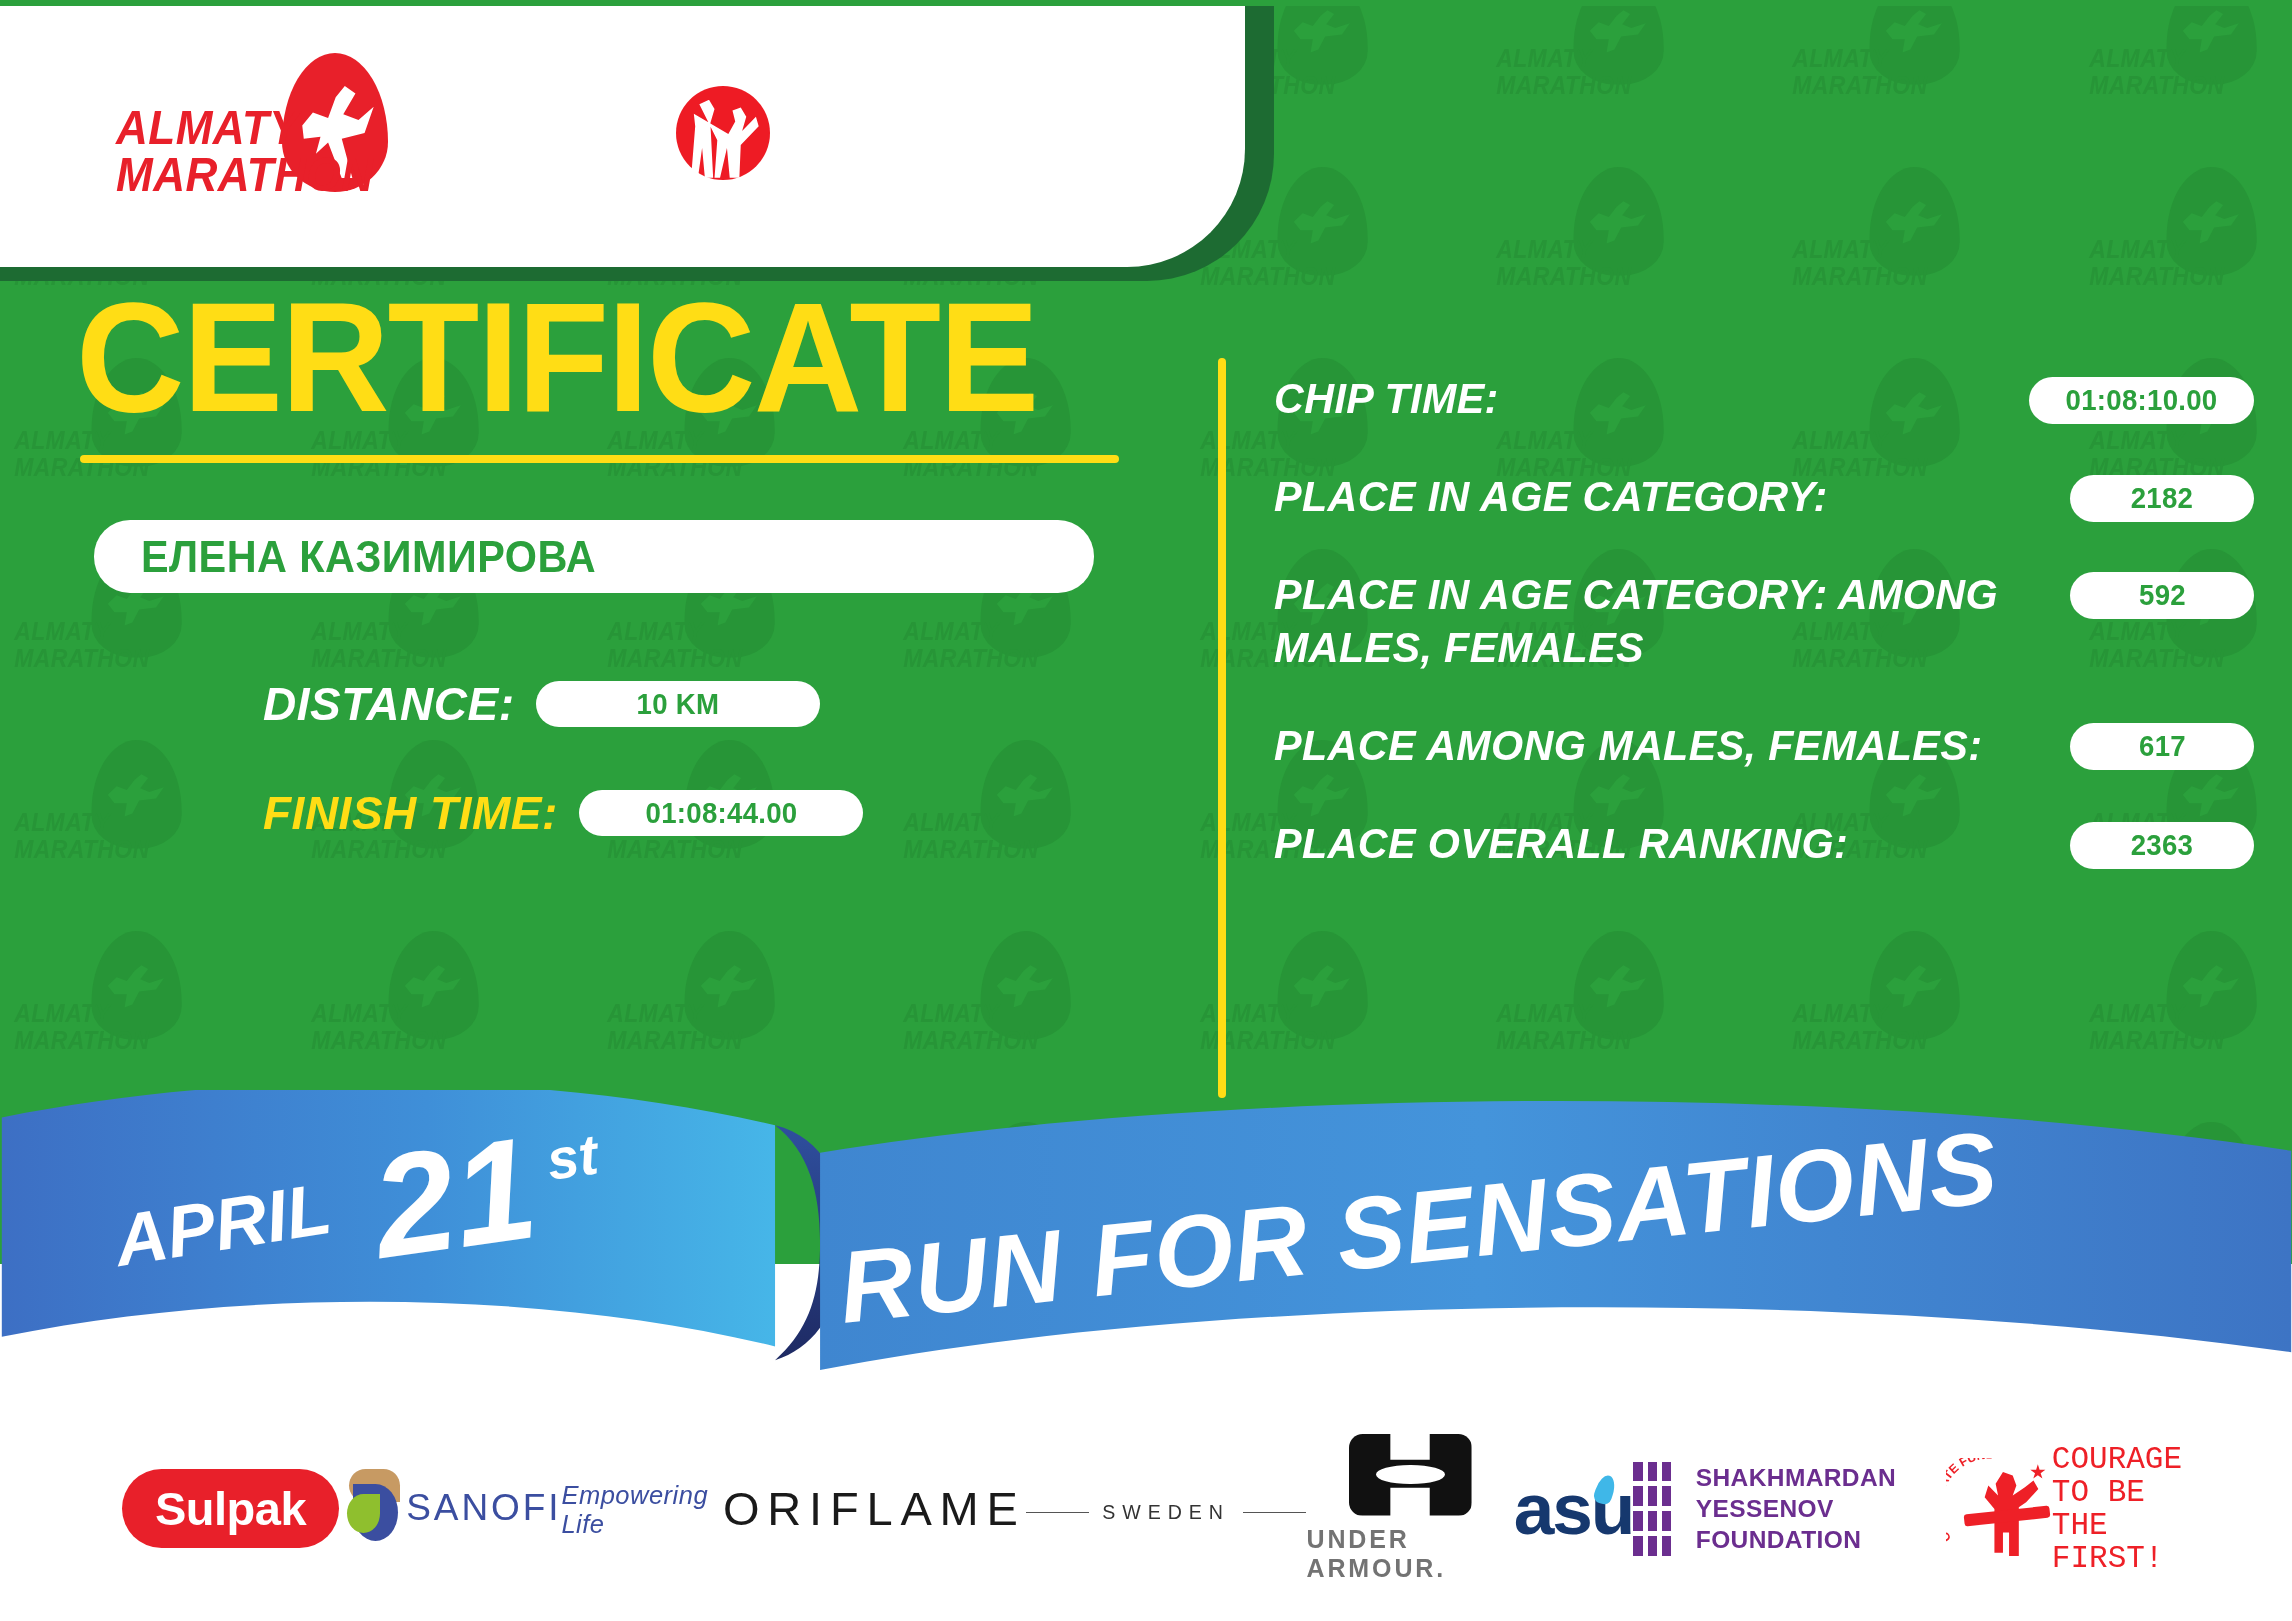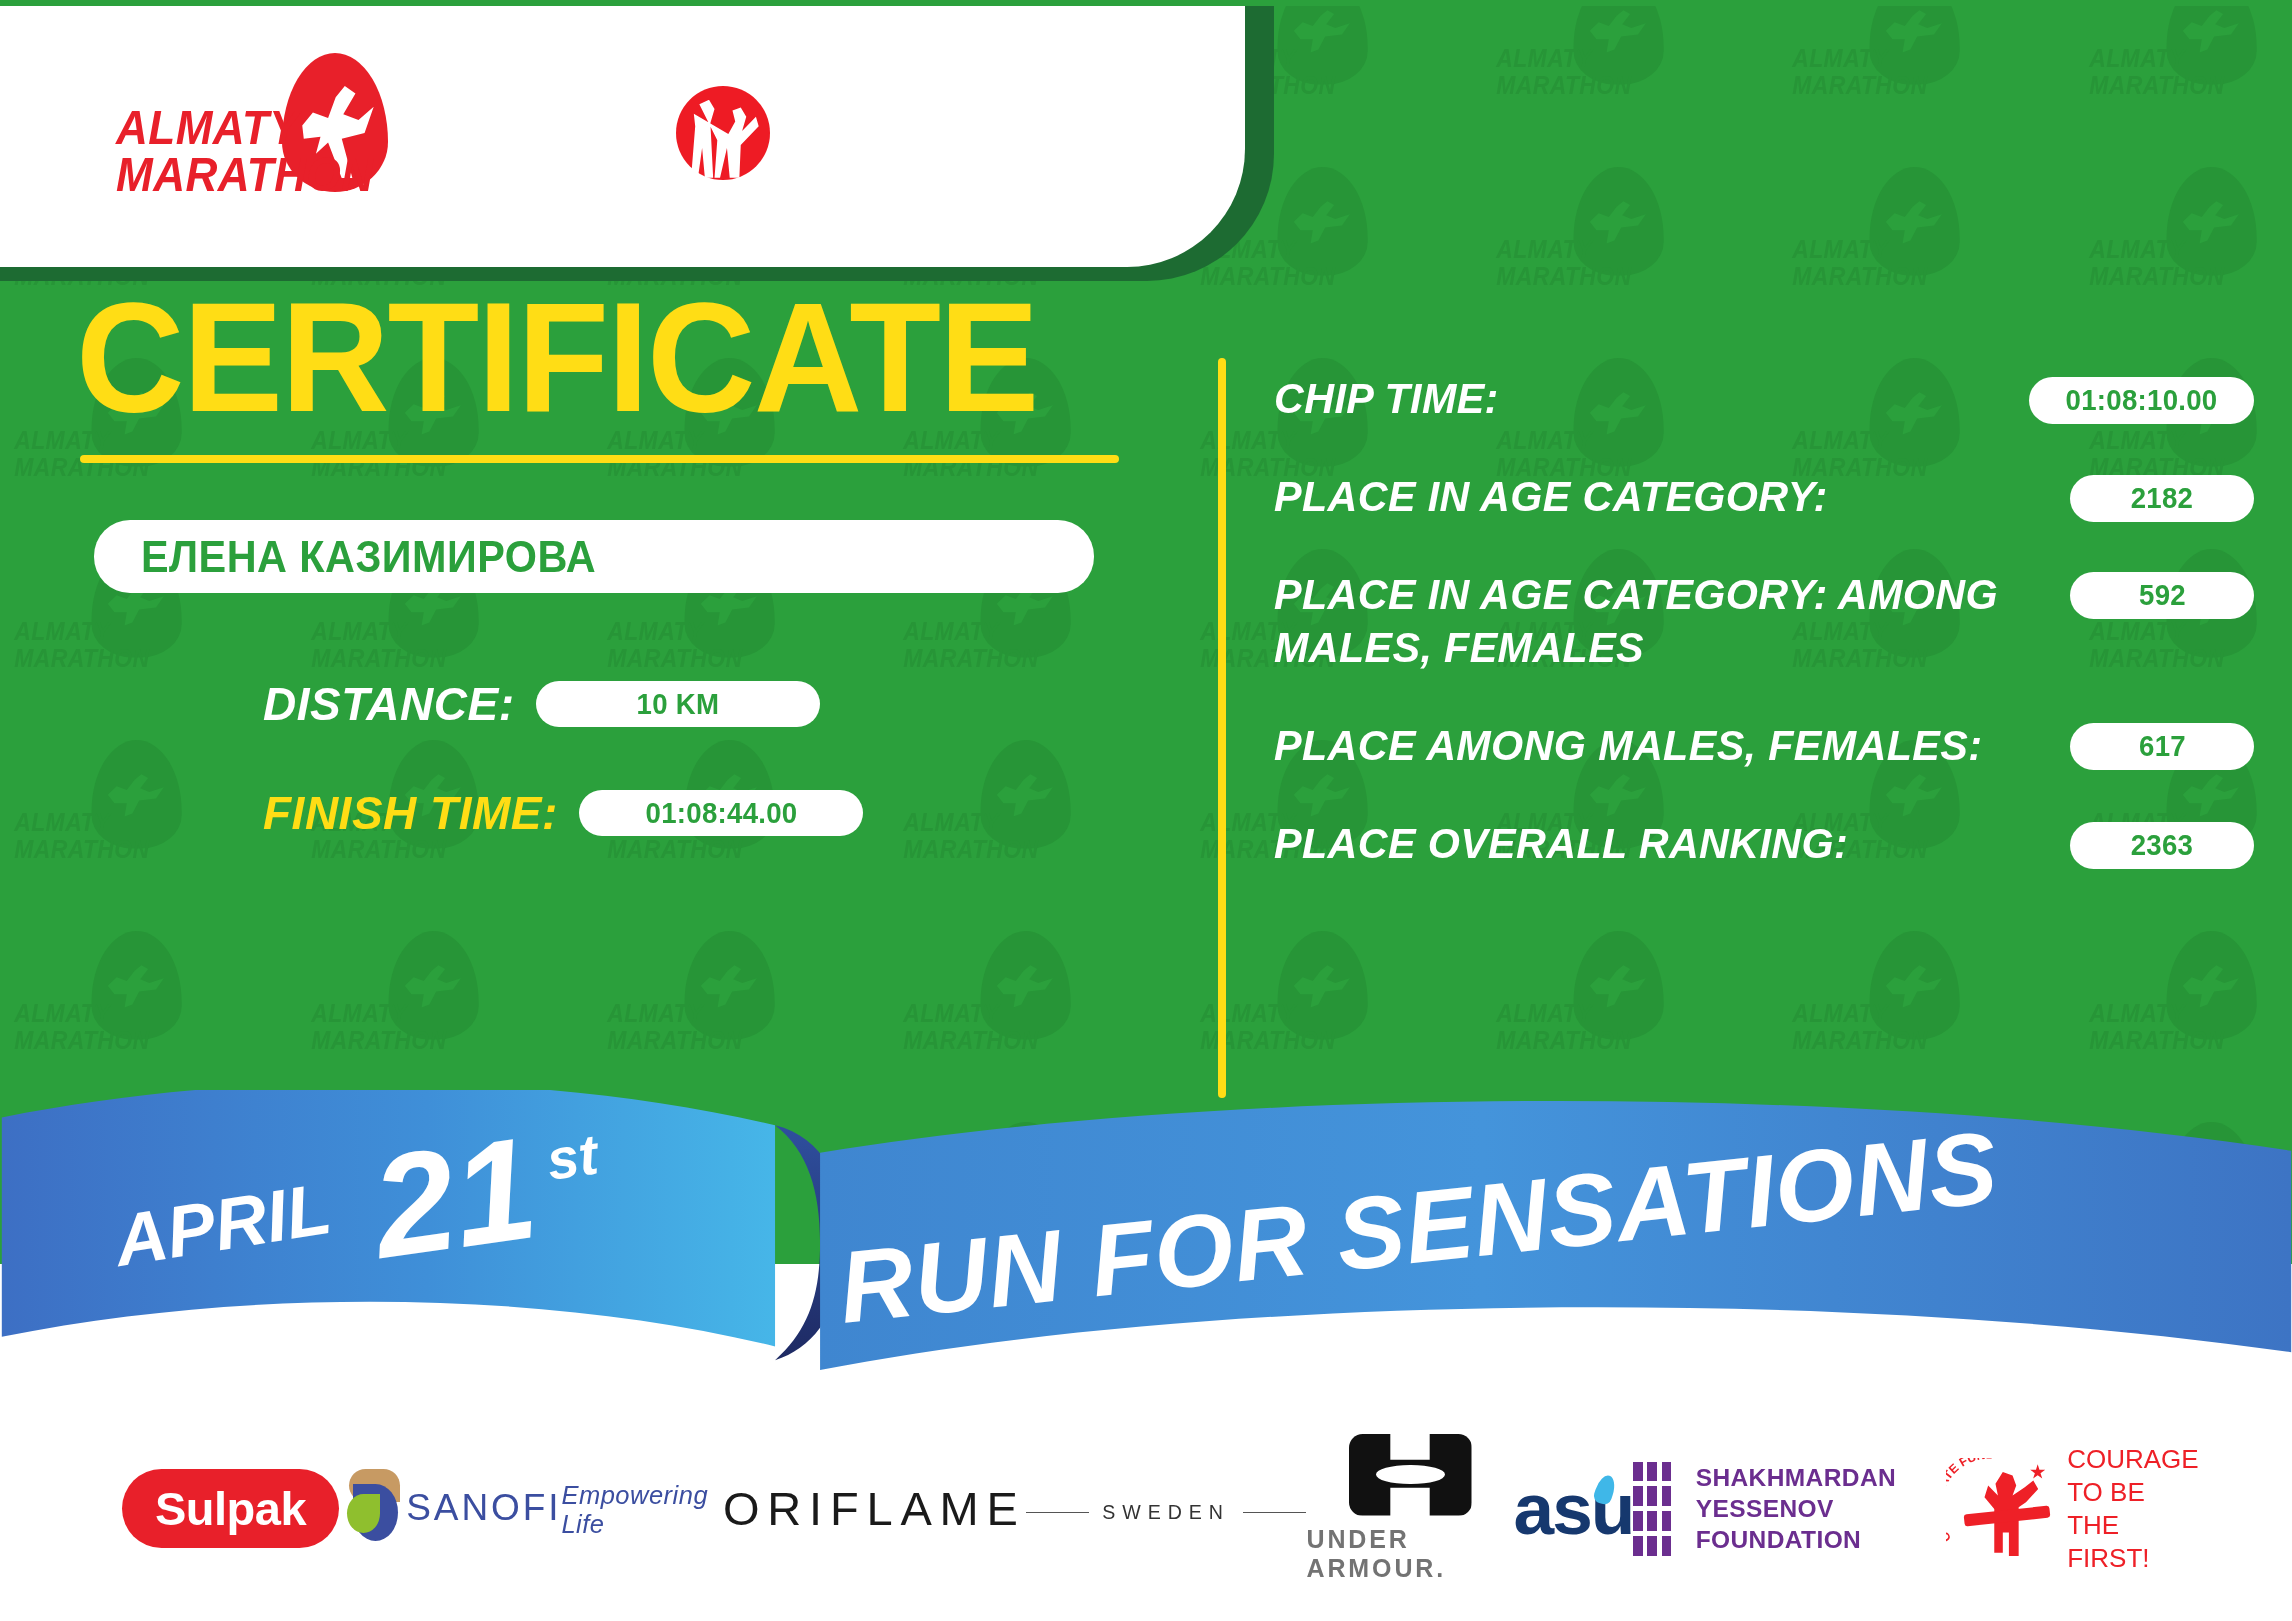--- a/index.html
+++ b/index.html
@@ -296,21 +296,21 @@
   .sp-courage .cf-bar {
     position: absolute; left: 13.7px; top: 55px; width: 86px; height: 11.8px;
     background: #ee2027; transform: rotate(-6deg); border-radius: 2.9px;
   }
   .sp-courage .cf-star {
     position: absolute; left: 80px; top: 9.8px; width: 15.7px; height: 15.7px;
     background: #ee2027;
     clip-path: polygon(50% 0%, 61% 35%, 98% 35%, 68% 57%, 79% 91%, 50% 70%, 21% 91%, 32% 57%, 2% 35%, 39% 35%);
   }
   .sp-courage .cf-text {
-    color: #ee2027; font-size: 26px; line-height: 33px; font-weight: 400;
+    color: #ee2027; font-size: 31px; line-height: 33px; font-weight: 400; font-family: Liberation Mono, monospace;
   }
 </style>
 </head>
 <body>
 
 <div id="cert">
 
   <div class="green-field">
     <div class="wm-layer" id="wm-layer">
         <div class="wm">

